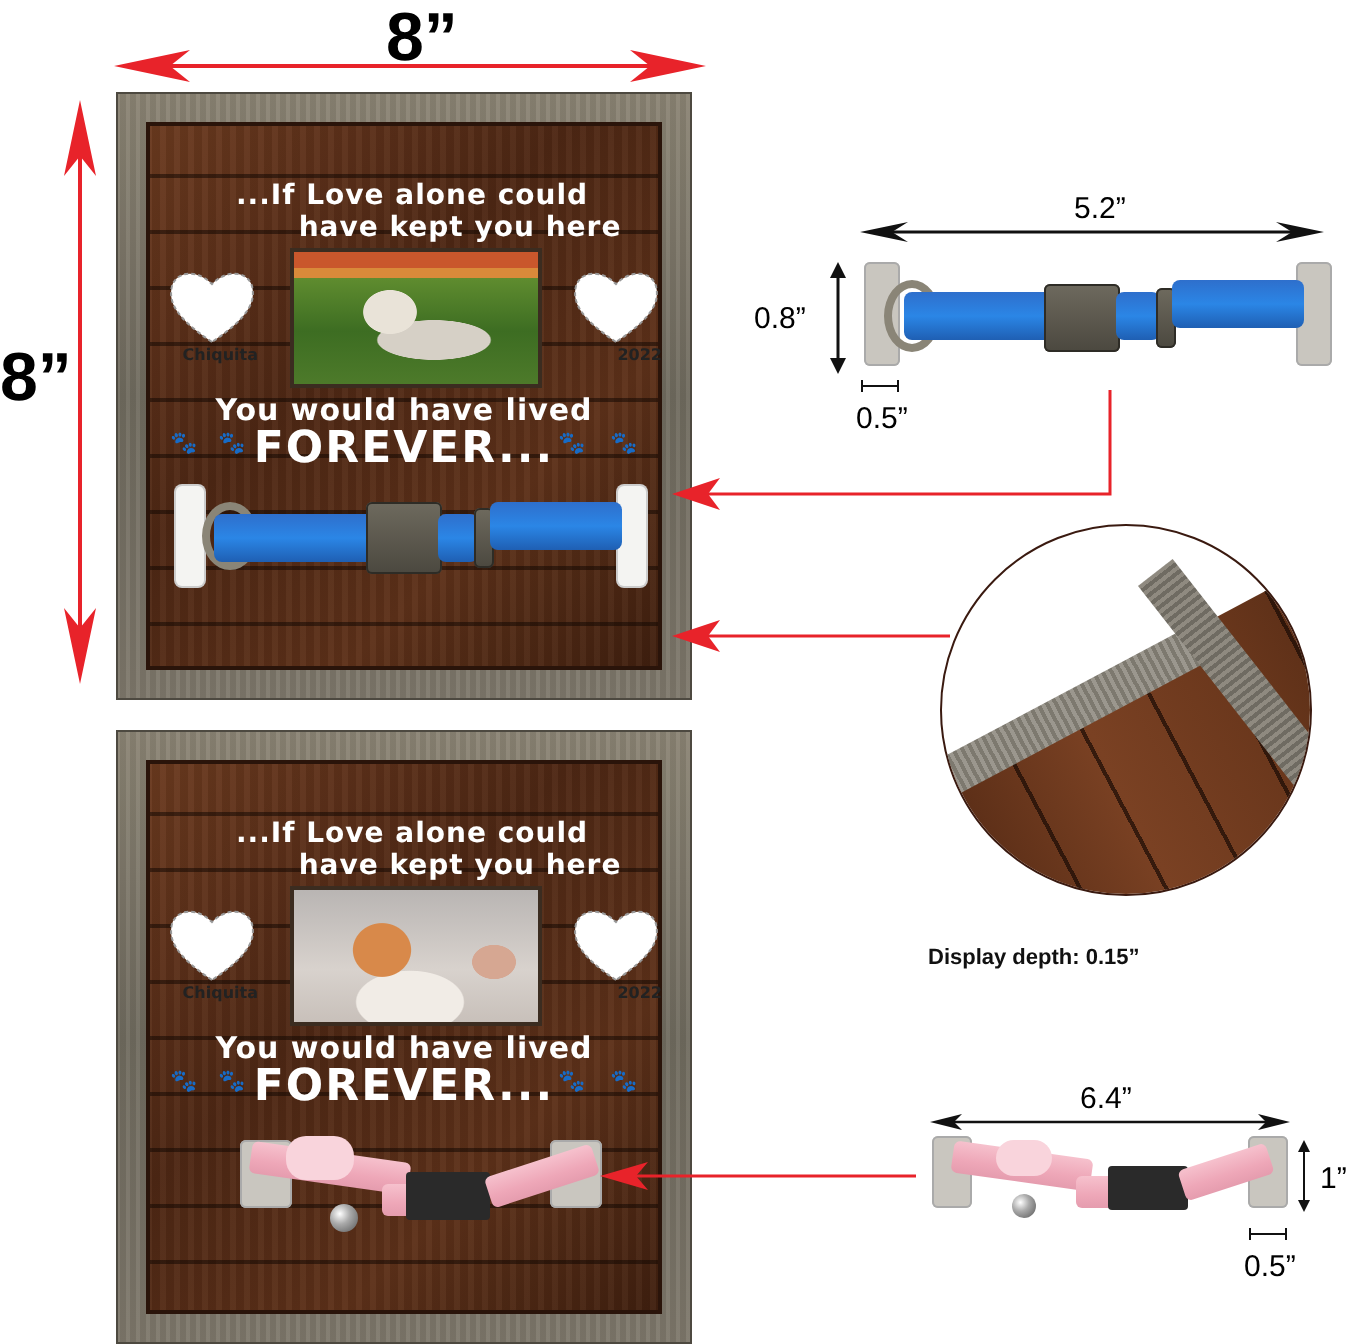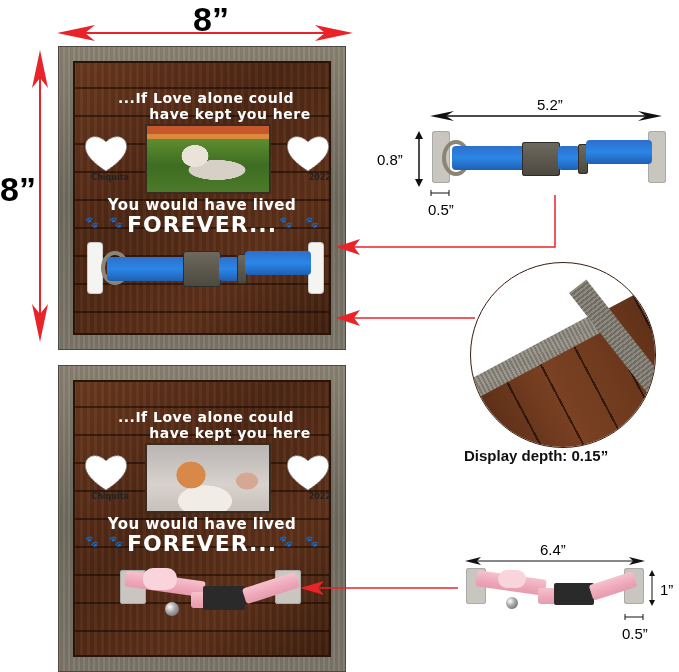--- a/index.html
+++ b/index.html
@@ -83,21 +83,21 @@
   .circle-detail .edge-top {
     position: absolute; left: -20px; top: 44px; width: 160px; height: 20px;
     transform: rotate(-28deg); transform-origin: 100% 100%;
     background: repeating-linear-gradient(90deg,#9b978e 0 2px,#7d796f 2px 4px);
   }
   .circle-detail .edge-right {
     position: absolute; left: 98px; top: 30px; width: 22px; height: 170px;
     transform: rotate(-38deg); transform-origin: 0 0;
     background: repeating-linear-gradient(180deg,#8f8a80 0 2px,#6f6b62 2px 4px);
   }
-  .display-depth { position: absolute; left: 464px; top: 447px; font-size: 15px; font-weight: 700; color: #111; white-space: nowrap; }
+  .display-depth { position: absolute; left: 464px; top: 473px; font-size: 11px; font-weight: 700; color: #111; white-space: nowrap; }
 </style>
 </head>
 <body>
 
 <div class="abs dim-big" style="left:193px; top:2px;">8”</div>
 <svg class="abs" style="left:55px; top:24px;" width="300" height="18" viewBox="0 0 300 18">
   <line x1="12" y1="9" x2="288" y2="9" stroke="#e8232a" stroke-width="2"></line>
   <polygon points="2,9 40,1 30,9 40,17" fill="#e8232a"></polygon>
   <polygon points="298,9 260,1 270,9 260,17" fill="#e8232a"></polygon>
 </svg>

